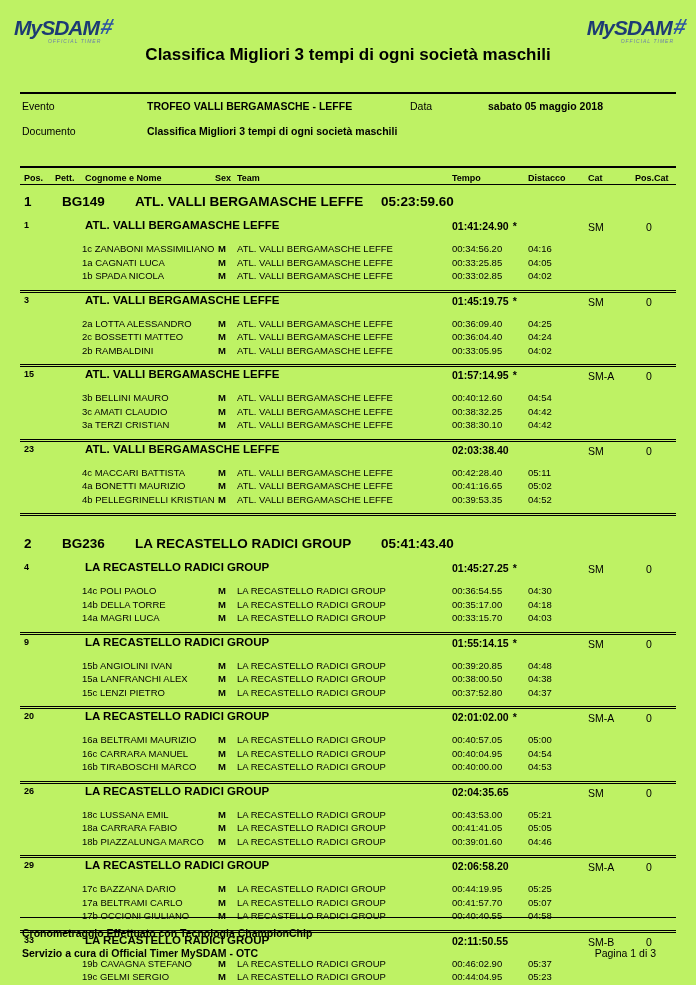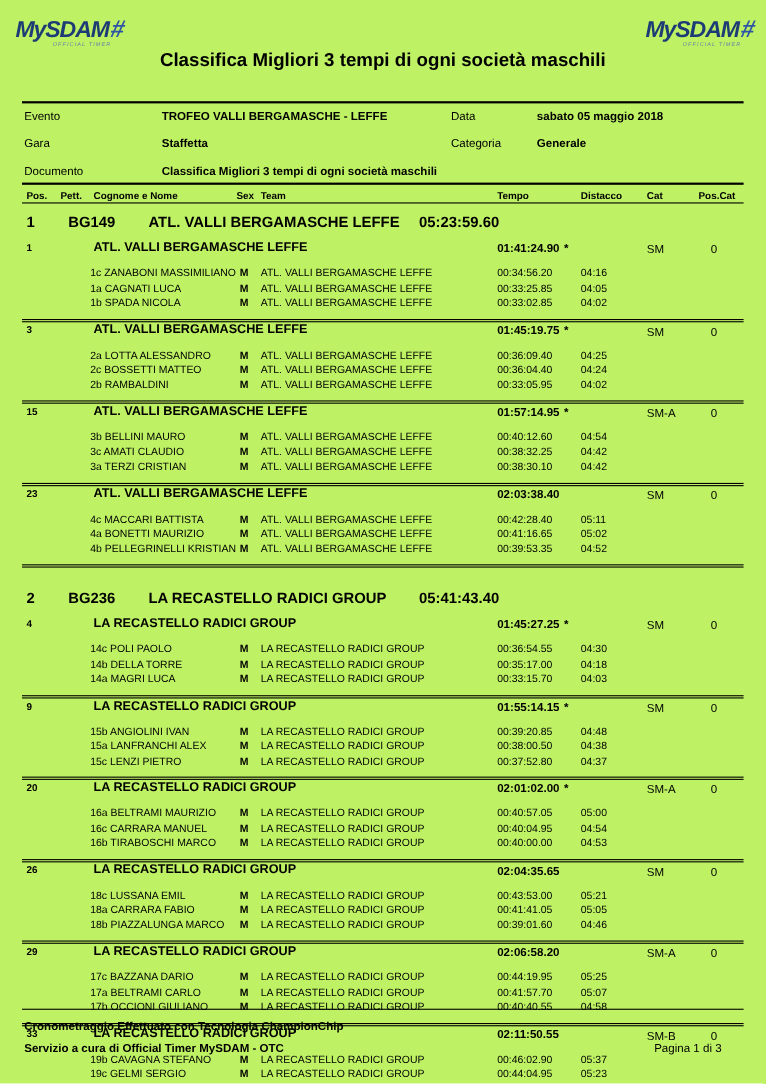--- a/index.html
+++ b/index.html
@@ -95,26 +95,20 @@
   <div class="rule-med" style="top:92px;"></div>
 
   <div class="meta">
     <div class="meta-row">
       <span class="m-label">Evento</span>
       <span class="m-value">TROFEO VALLI BERGAMASCHE - LEFFE</span>
       <span class="m-label2">Data</span>
       <span class="m-value2">sabato 05 maggio 2018</span>
     </div>
     <div class="meta-row">
-      <span class="m-label">Gara</span>
-      <span class="m-value">Staffetta</span>
-      <span class="m-label2">Categoria</span>
-      <span class="m-value2">Generale</span>
-    </div>
-    <div class="meta-row">
       <span class="m-label">Documento</span>
       <span class="m-value">Classifica Migliori 3 tempi di ogni società maschili</span>
     </div>
   </div>
 
   <div class="thead">
     <span class="h-pos">Pos.</span>
     <span class="h-pett">Pett.</span>
     <span class="h-nome">Cognome e Nome</span>
     <span class="h-sex">Sex</span>

